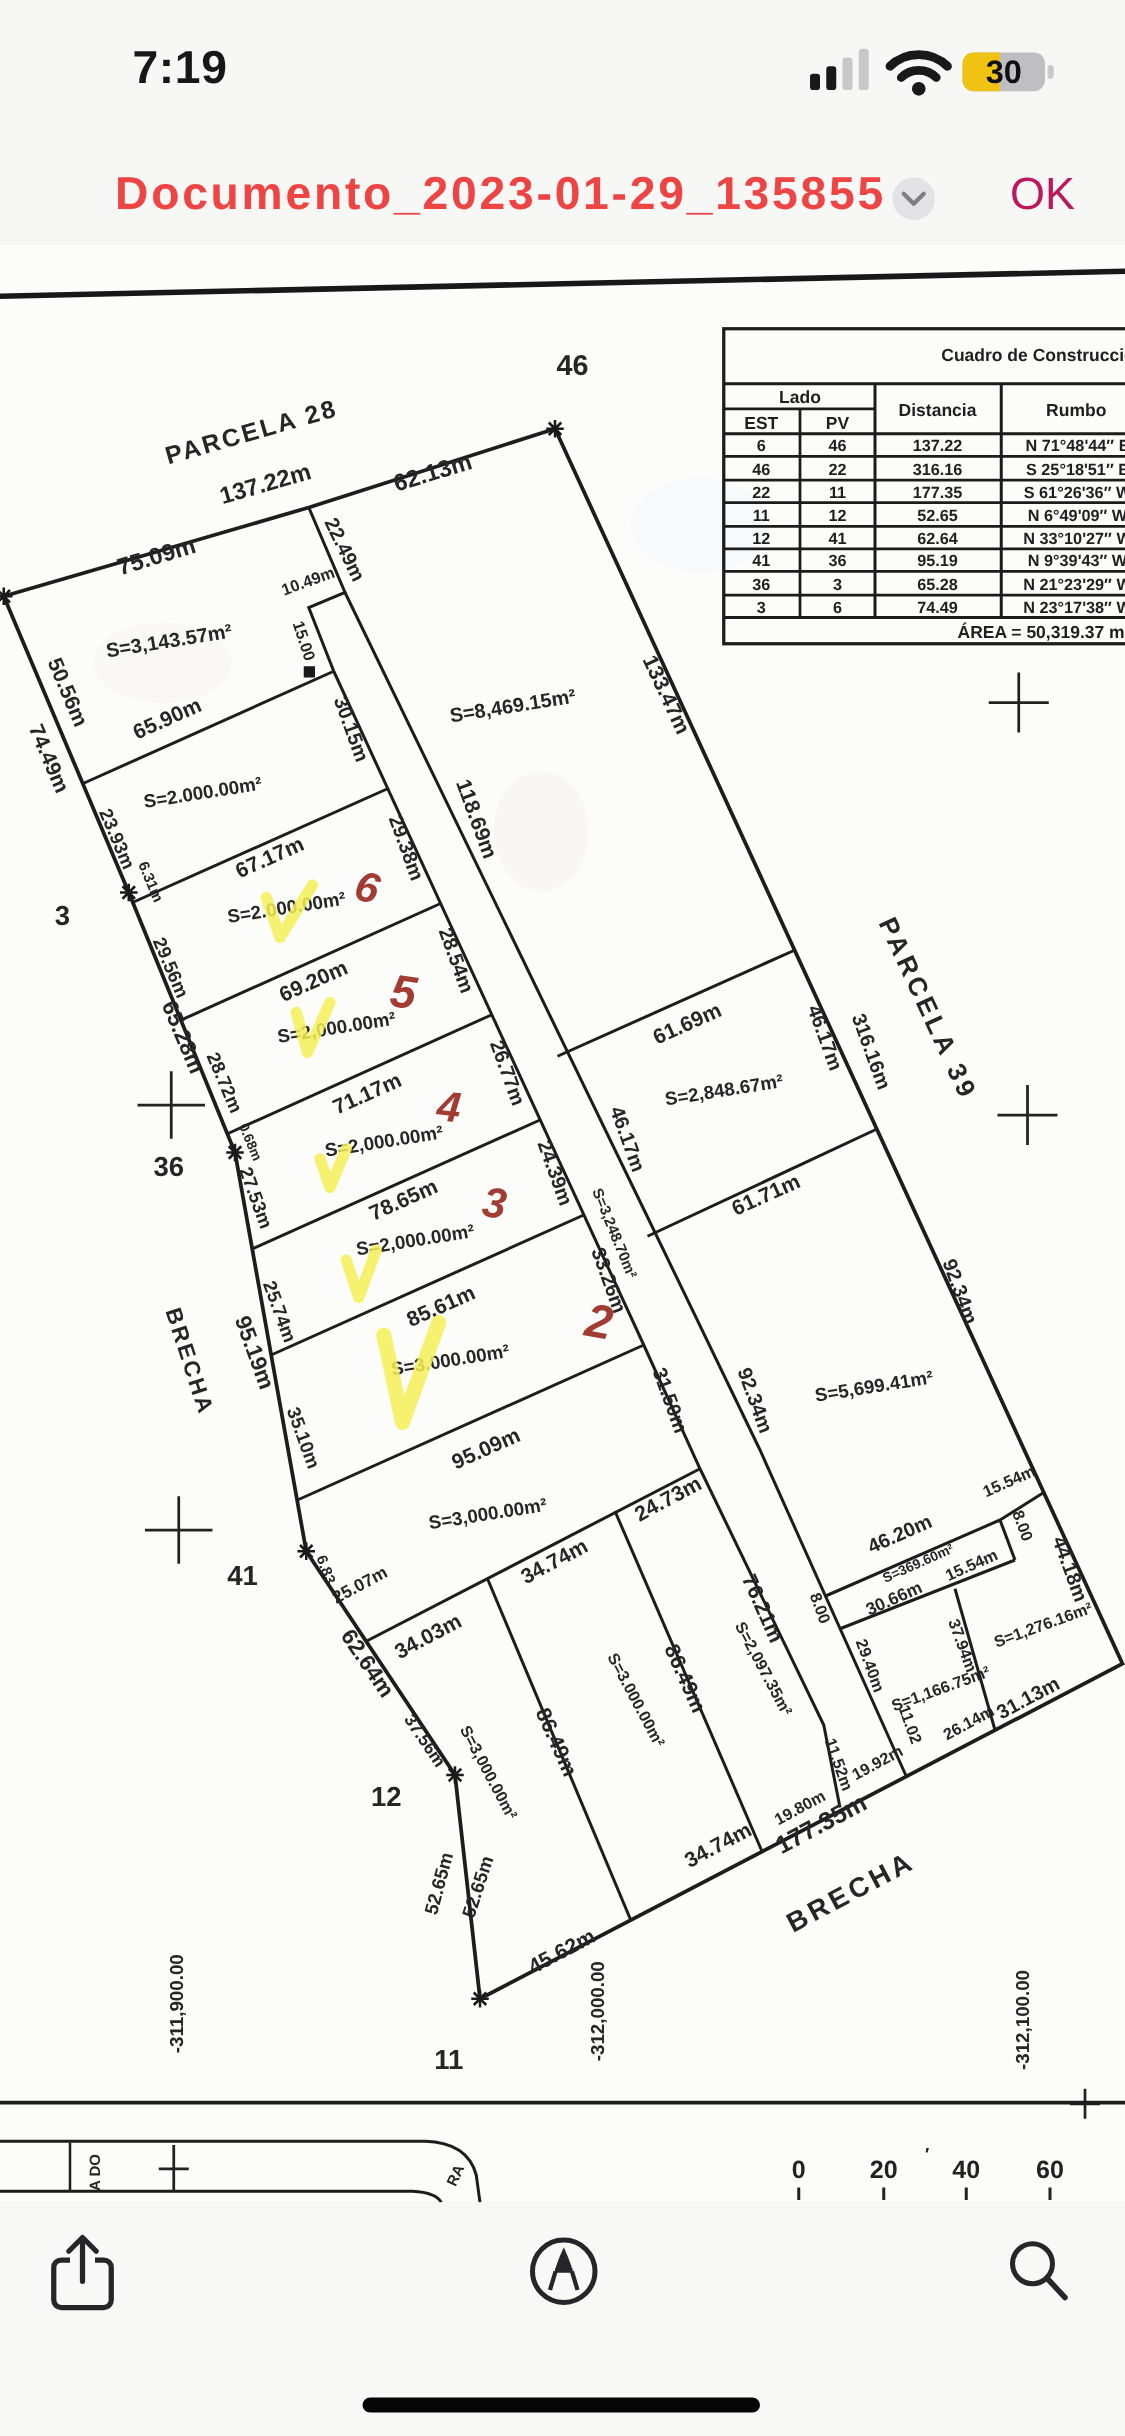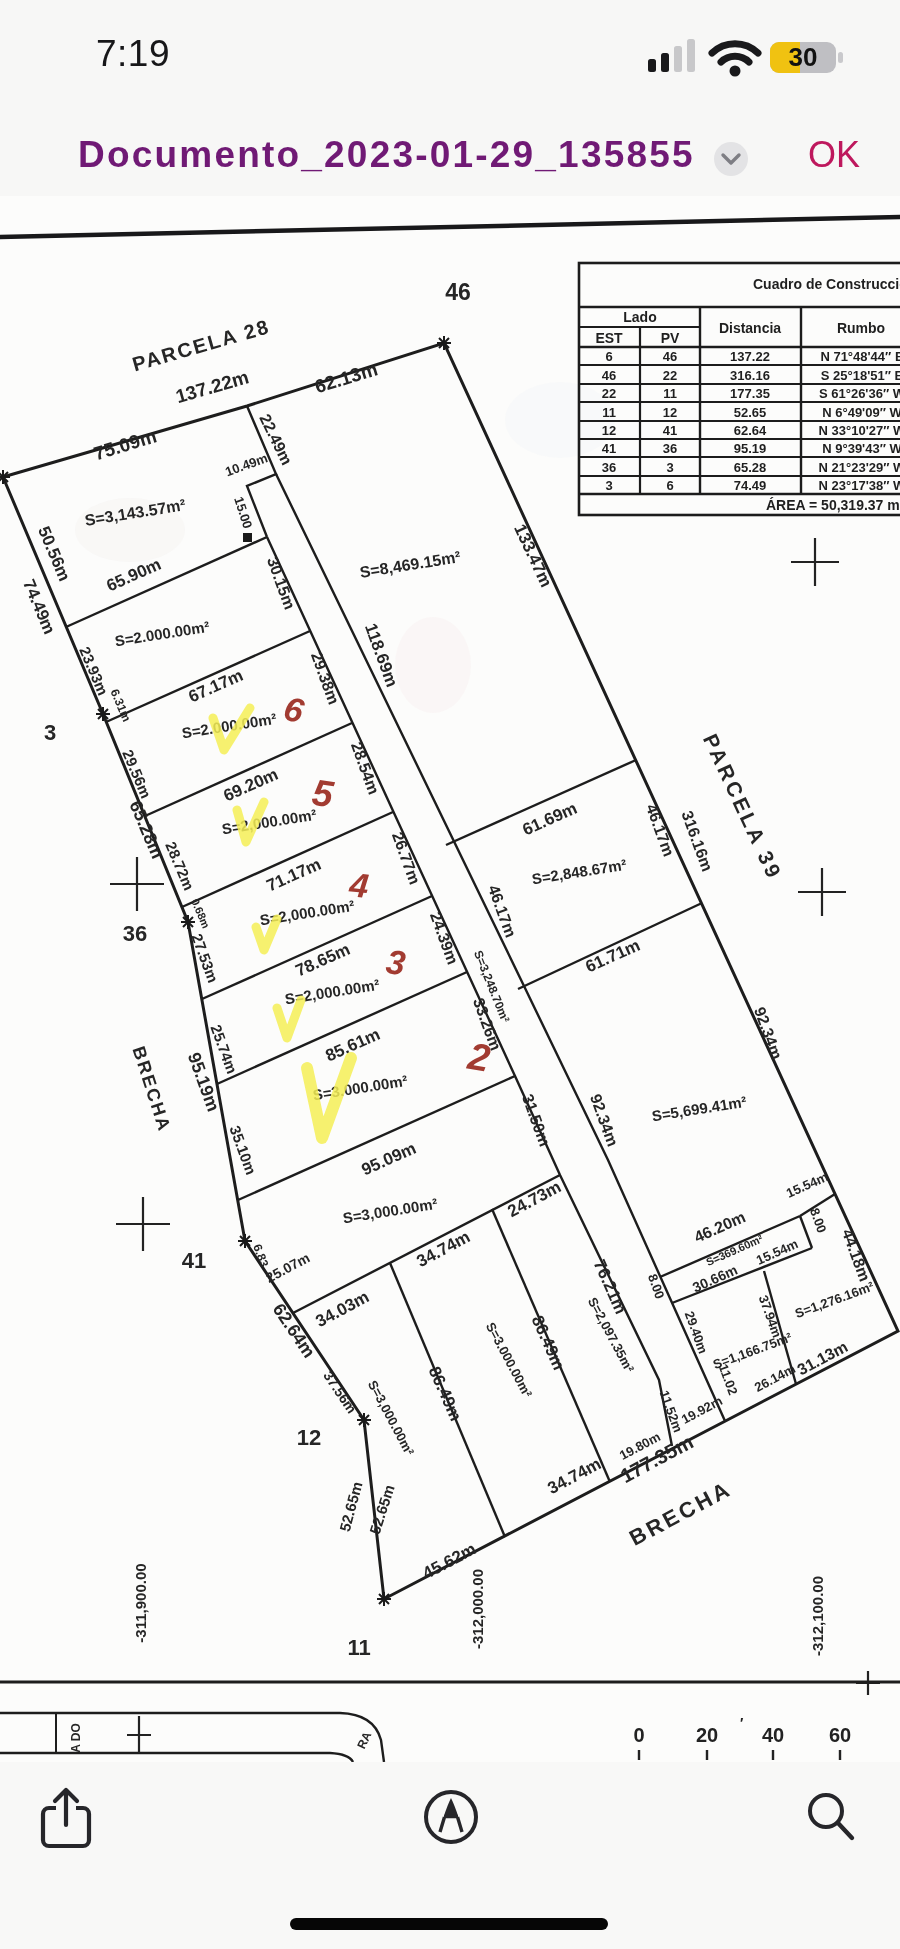--- a/index.html
+++ b/index.html
@@ -4,21 +4,21 @@
 <style>
 html,body{margin:0;padding:0}
 body{width:900px;height:1949px;position:relative;overflow:hidden;background:#f7f7f6;font-family:"Liberation Sans",sans-serif}
 .abs{position:absolute}
 </style>
 </head>
 <body>
 
 <div class="abs" style="left:0;top:0;width:900px;height:100px;background:#f7f7f6"></div>
 
-<div class="abs" style="left:96px;top:33px;font-size:37px;font-weight:normal;color:#171719;letter-spacing:.5px">7:19</div>
+<div class="abs" style="left:106px;top:33px;font-size:37px;font-weight:bold;color:#171719;letter-spacing:.5px">7:19</div>
 
 <svg class="abs" style="left:630px;top:30px" width="230" height="52" viewBox="0 0 230 52">
 
   <g fill="#19191b">
     <rect x="18" y="29" width="8" height="13" rx="2.5"></rect>
     <rect x="31" y="23" width="8" height="19" rx="2.5"></rect>
     <rect x="44" y="16" width="8" height="26" rx="2.5" fill="#c8c8ca"></rect>
     <rect x="57" y="9" width="8" height="33" rx="2.5" fill="#c8c8ca"></rect>
   </g>
 
@@ -29,21 +29,21 @@
   <circle cx="105" cy="41" r="5.5" fill="#19191b"></circle>
 
   <rect x="140" y="12" width="66" height="31" rx="9" fill="#bfbfc3"></rect>
   <path d="M149 12 h21 v31 h-21 a9 9 0 0 1 -9 -9 v-13 a9 9 0 0 1 9 -9 z" fill="#f0c211"></path>
   <text x="173" y="36" font-size="26" font-weight="bold" fill="#111" text-anchor="middle">30</text>
   <rect x="208" y="22" width="5" height="11" rx="2.5" fill="#c9c9cc"></rect>
 </svg>
 
 <div class="abs" style="left:0;top:100px;width:900px;height:96px;background:#f7f7f6;border-bottom:2px solid #e2e2e2"></div>
 
-<div class="abs" style="left:78px;top:134px;font-size:37px;letter-spacing:2.2px;font-weight:bold;color:#701a75">Documento_2023-01-29_135855</div>
+<div class="abs" style="left:92px;top:134px;font-size:37px;letter-spacing:2.2px;font-weight:bold;color:#ef4444">Documento_2023-01-29_135855</div>
 
 <svg class="abs" style="left:712px;top:140px" width="38" height="38" viewBox="0 0 38 38">
   <circle cx="19" cy="19" r="17" fill="#e3e3e5"></circle>
   <path d="M11 15 L19 23 L27 15" fill="none" stroke="#7e7e84" stroke-width="3.4" stroke-linecap="round" stroke-linejoin="round"></path>
 </svg>
 
 <div class="abs" style="left:808px;top:134px;font-size:36px;color:#be185d">OK</div>
 
 <svg class="abs" style="left:0;top:196px" width="900" height="1566" viewBox="0 196 900 1566">
 

